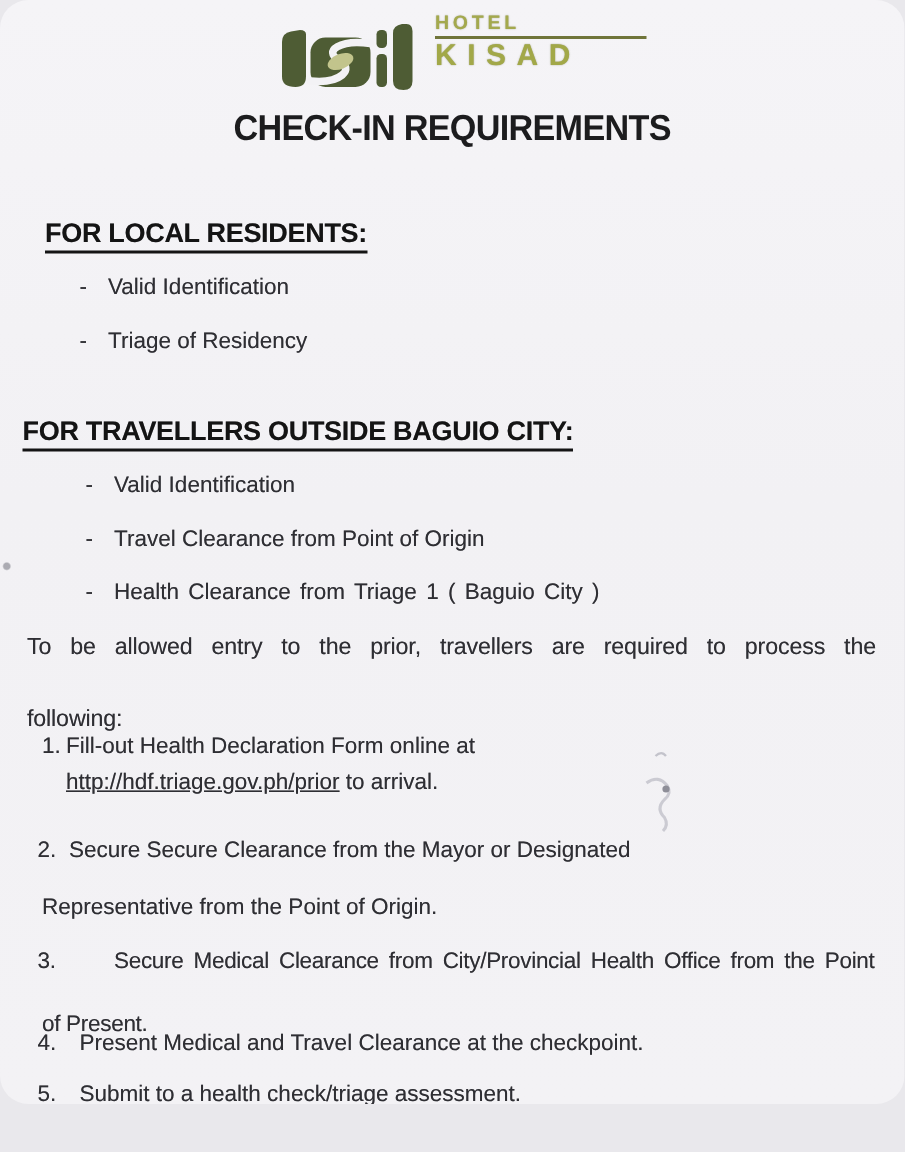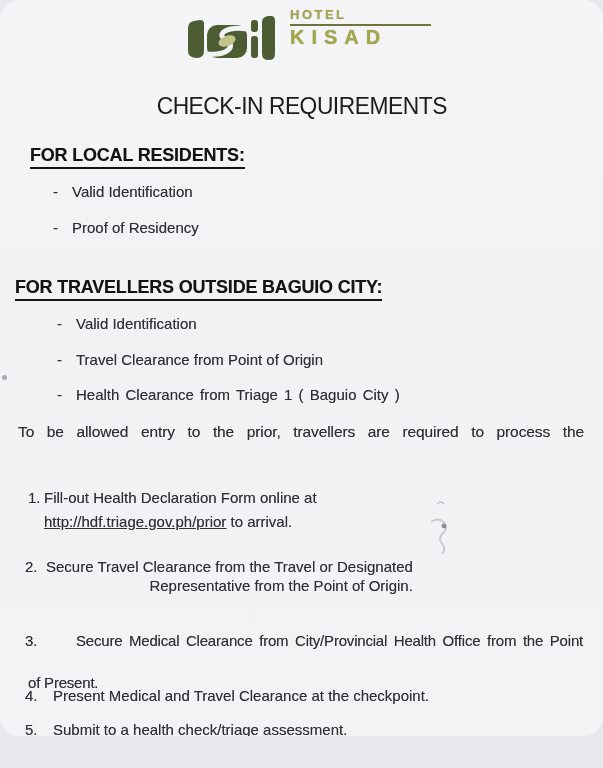--- a/index.html
+++ b/index.html
@@ -19,22 +19,22 @@
   
   .logo { position:absolute; left:185px; top:8px; display:flex; align-items:flex-start; gap:13px; }
   .logo-mark { width:92px; height:50px; margin-top:4px; }
   .logo-text { display:flex; flex-direction:column; width:142px; }
   .logo-hotel   { font-weight:bold; font-size:13px; letter-spacing:2.5px; color:#a4a94d; text-shadow:0 0 1px rgba(92,98,40,.55); line-height:14px; }
   .logo-henrico { font-weight:bold; font-size:13px; letter-spacing:1.2px; color:#a4a94d; text-shadow:0 0 1px rgba(92,98,40,.55); line-height:15px; }
   .logo-rule { height:2px; background:#70753a; width:141px; margin:2px 0 1px 0; }
   .logo-kisad { font-weight:bold; font-size:20px; letter-spacing:7px; color:#a2a848; text-shadow:0 0 1px rgba(92,98,40,.6); line-height:21px; }
   
   .doc-title {
-    position:absolute; top:92px; left:0; width:100%;
-    text-align:center; font-size:24px; font-weight:normal; letter-spacing:-0.5px;
+    position:absolute; top:72px; left:0; width:100%;
+    text-align:center; font-size:24px; font-weight:bold; letter-spacing:-0.5px;
     color:#1c1c1e;
   }
   .doc-title > span { display:inline-block; transform:scaleX(0.95); }
   
   .sec-heading {
     position:absolute; font-size:18px; font-weight:bold; letter-spacing:-0.2px;
     color:#141414;
   }
   .sec-heading > span { display:inline-block; border-bottom:2px solid #141414; padding-bottom:1px; }
   .h-local { left:30px; top:145px; }
@@ -54,21 +54,21 @@
   
   .step { position:absolute; font-size:15px; color:#2e2e33; }
   .step .row { display:flex; }
   .step .num { flex:0 0 auto; }
   .s1 { left:28px; top:486px; line-height:24px; }
   .s1 .num { width:16px; }
   .s1 .cont { margin-left:16px; }
   .s1 a { color:#2e2e33; text-decoration:underline; }
   .s2 { left:25px; top:558px; line-height:18px; }
   .s2 .num { width:21px; }
-  .s2 .cont { margin-left:3px; margin-top:1px;text-align:right; }
+  .s2 .cont { margin-left:3px; margin-top:20px; }
   .s3 { left:25px; top:630px; width:558px; line-height:21px; letter-spacing:-0.2px; }
   .s3 .num { width:23px; }
   .s3 .jl { flex:1 1 auto;margin-left:28px; }
   .s3 .cont { margin-left:3px; }
   .s4 { left:25px; top:687px; }
   .s4 .num { width:28px; }
   .s5 { left:25px; top:721px; }
   .s5 .num { width:28px; }
   
   .artifact { position:absolute; pointer-events:none; }
@@ -107,57 +107,58 @@
 
   <div class="sec-heading h-local soft">
     <span>FOR LOCAL RESIDENTS:</span>
   </div>
   <div class="bullet b1 soft">
     <span class="dash">-</span>
     <span>Valid Identification</span>
   </div>
   <div class="bullet b2 soft">
     <span class="dash">-</span>
-    <span>Proof of Residency</span>
+    <span>Triage of Residency</span>
   </div>
 
   <div class="sec-heading h-trav soft">
     <span>FOR TRAVELLERS OUTSIDE BAGUIO CITY:</span>
   </div>
   <div class="bullet b3 soft">
     <span class="dash">-</span>
     <span>Valid Identification</span>
   </div>
   <div class="bullet b4 soft">
     <span class="dash">-</span>
     <span>Travel Clearance from Point of Origin</span>
   </div>
   <div class="bullet b5 soft">
     <span class="dash">-</span>
     <span>Health Clearance from Triage 1 ( Baguio City )</span>
   </div>
 
   <div class="intro soft">
     <div class="jline">To be allowed entry to the prior, travellers are required to process the</div>
+    <div>following:</div>
   </div>
 
   <div class="step s1 soft">
     <div class="row">
       <span class="num">1.</span>
       <span>Fill-out Health Declaration Form online at</span>
     </div>
     <div class="cont">
       <a>http://hdf.triage.gov.ph/prior</a><span> to arrival.</span>
     </div>
   </div>
 
   <div class="step s2 soft">
     <div class="row">
       <span class="num">2.</span>
-      <span>Secure Travel Clearance from the Travel or Designated</span>
+      <span>Secure Secure Clearance from the Mayor or Designated</span>
     </div>
     <div class="cont">Representative from the Point of Origin.</div>
   </div>
 
   <div class="step s3 soft">
     <div class="row">
       <span class="num">3.</span>
       <span class="jline jl">Secure Medical Clearance from City/Provincial Health Office from the Point</span>
     </div>
     <div class="cont">of Present.</div>

